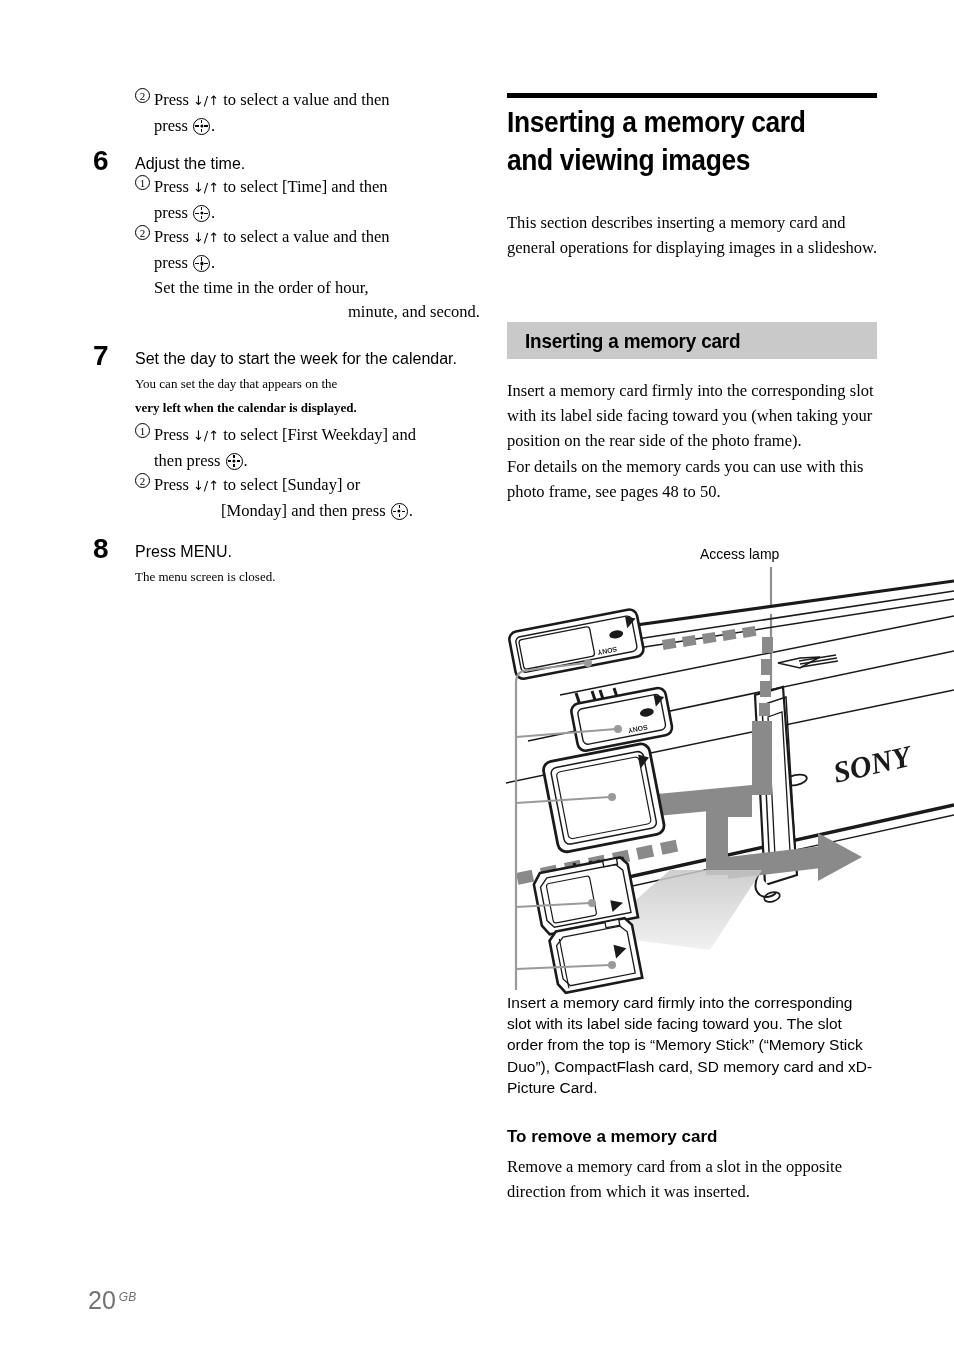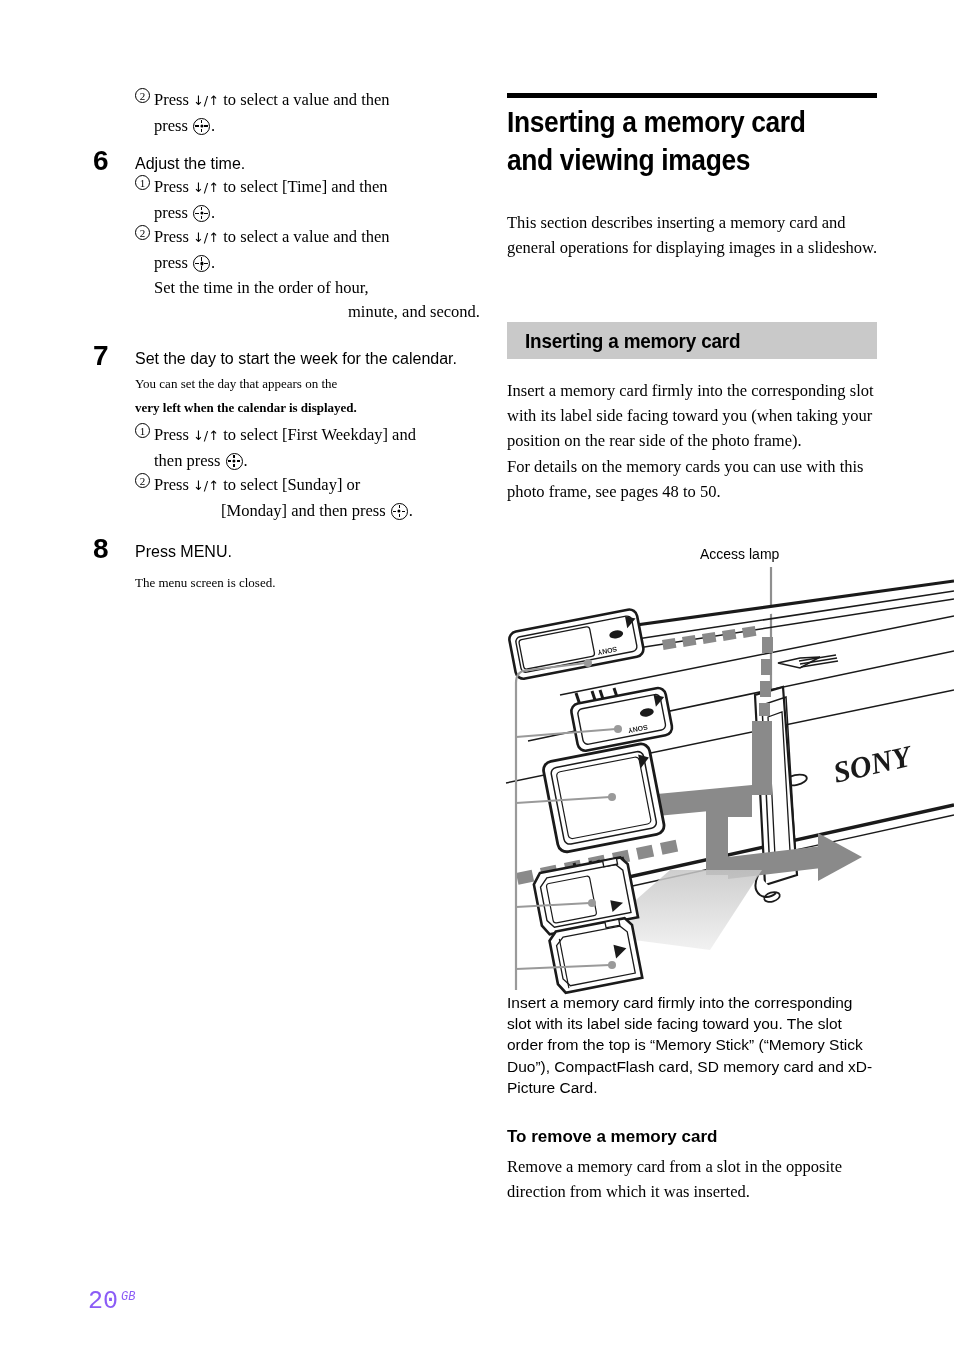--- a/index.html
+++ b/index.html
@@ -238,24 +238,24 @@
     font-family: "Liberation Serif", serif;
     font-size: 16.5px;
     line-height: 24.6px;
   }
 
   
   .folio {
     position: absolute;
     left: 88px;
     top: 1283px;
-    font-family: Liberation Mono, monospace;
+    font-family: Liberation Sans, sans-serif;
     font-size: 25px;
     line-height: 28px;
-    color: #8b5cf6;
+    color: #737373;
   }
   .folio sup {
     font-size: 12px;
     font-style: italic;
     font-weight: normal;
     vertical-align: 8px;
     margin-left: 3px;
   }
 </style>
 </head>
@@ -312,21 +312,21 @@
             <span class="circ">2</span>
             <span><span>Press </span><span class="arrows">↓/↑</span><span> to select [Sunday] or</span></span>
             <span class="cont-line" style="padding-left:0;text-align:center;"><span>[Monday] and then press </span><span class="btn-ico"><i class="t"></i><i class="b"></i><i class="l"></i><i class="r"></i></span><span>.</span></span>
           </div>
         </div>
       </div>
 
       <div class="step" style="margin-top:17px;">
         <div class="step-num">8</div>
         <div class="step-title">Press MENU.</div>
-        <div class="step-body" style="margin-top:8px;">The menu screen is closed.</div>
+        <div class="step-body" style="margin-top:2px;">The menu screen is closed.</div>
       </div>
 
     </div>
   </div>
 
   <div class="rule-top"></div>
 
   <div class="chapter-title">
     <div>Inserting a memory card</div>
     <div>and viewing images</div>

